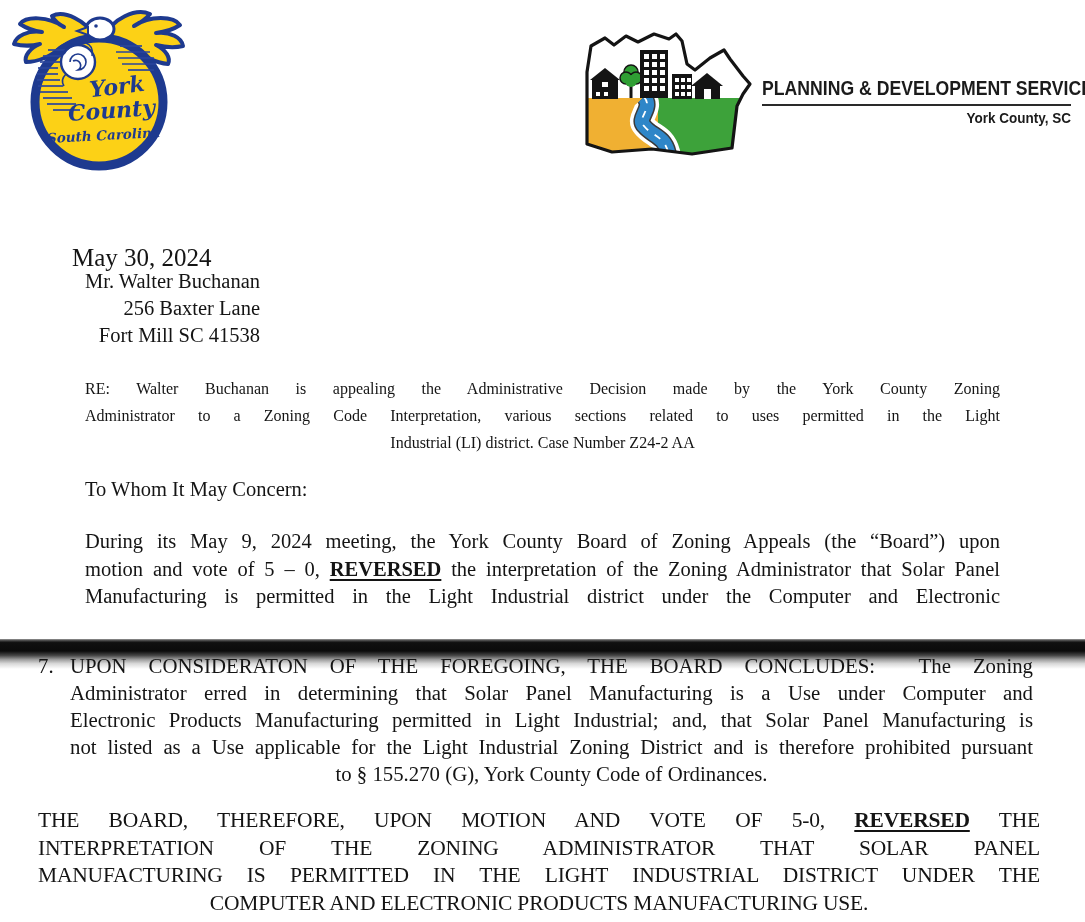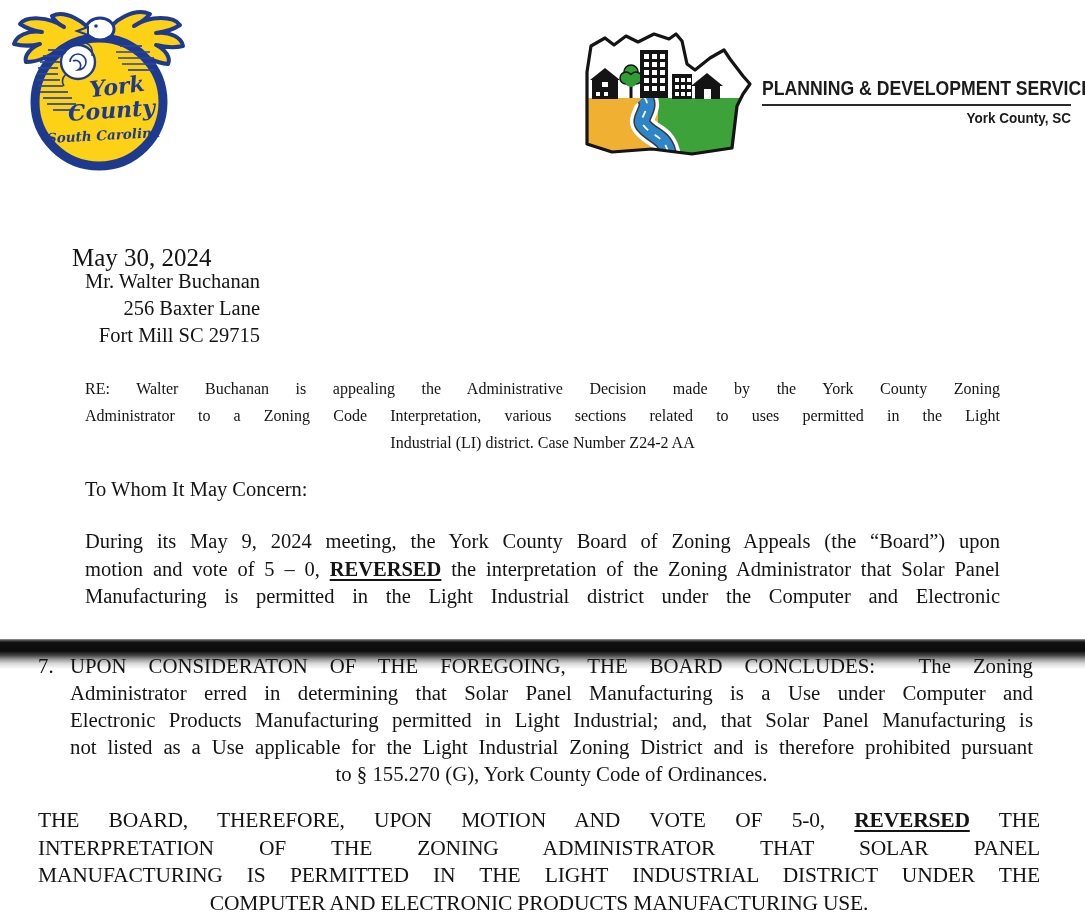--- a/index.html
+++ b/index.html
@@ -172,21 +172,21 @@
     <div class="dept-title">PLANNING &amp; DEVELOPMENT SERVICES</div>
     <div class="dept-rule"></div>
     <div class="dept-sub">York County, SC</div>
   </div>
 
   <div class="date">May 30, 2024</div>
 
   <div class="addr">
     <div>Mr. Walter Buchanan</div>
     <div>256 Baxter Lane</div>
-    <div>Fort Mill SC 29715</div>
+    <div>Fort Mill SC 41538</div>
   </div>
 
   <div class="re">
     <div class="jline">RE: Walter Buchanan is appealing the Administrative Decision made by the York County Zoning</div>
     <div class="jline">Administrator to a Zoning Code Interpretation, various sections related to uses permitted in the Light</div>
     <div class="lline">Industrial (LI) district. Case Number Z24-2 AA</div>
   </div>
 
   <div class="salutation">To Whom It May Concern:</div>
 

